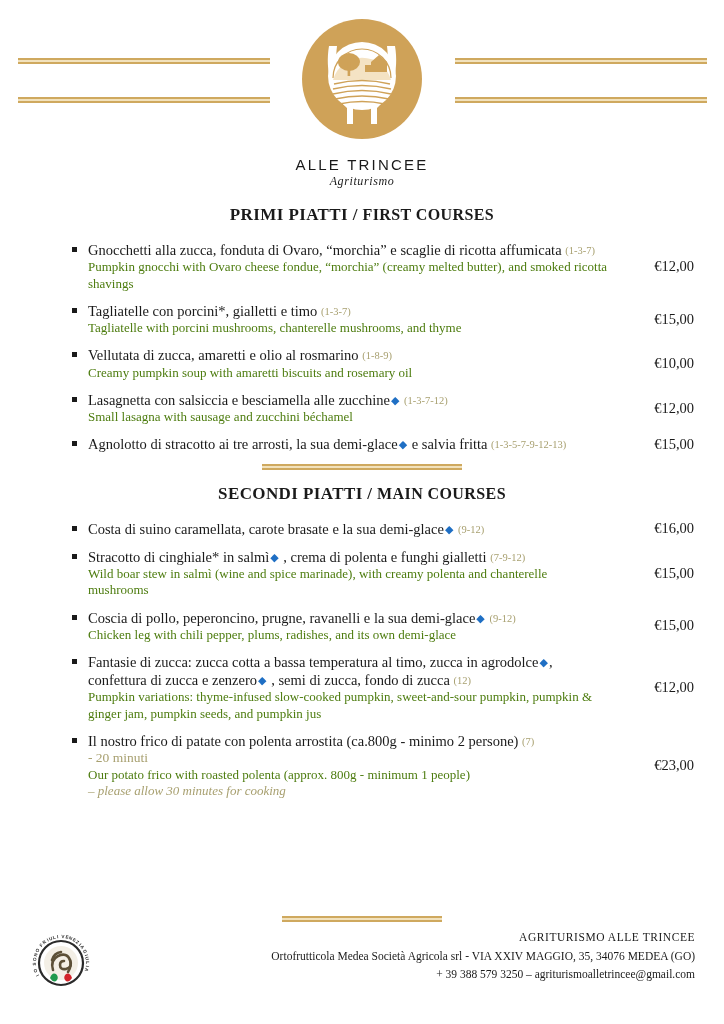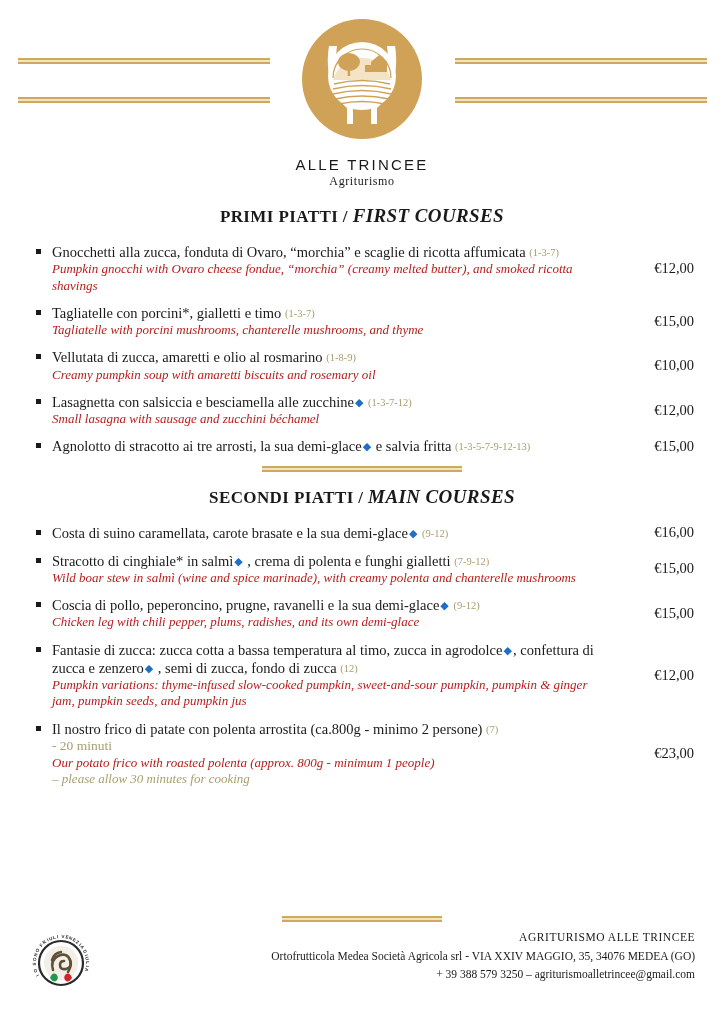--- a/index.html
+++ b/index.html
@@ -59,49 +59,49 @@
     margin-top: 12px;
     font-family: "Liberation Sans", sans-serif;
     font-size: 15px;
     letter-spacing: 2.2px;
     color: #1a1a1a;
     font-weight: 400;
   }
   .brand-sub {
     margin-top: 1px;
     font-family: "Liberation Serif", serif;
+    font-style: italic;
     font-size: 12px;
     letter-spacing: 0.6px;
     color: #1a1a1a;
   }
 
   
   .section-title {
     text-align: center;
     font-size: 17px;
     font-weight: bold;
     letter-spacing: 0.4px;
     margin: 0 0 16px 0;
   }
   .section-title .en {
-    font-style: italic;
-    font-size: 19px;
+    font-size: 16px;
   }
 
   .divider {
     width: 200px;
     margin: 0 auto 14px auto;
     height: 6px;
   }
   .divider .r-top, .divider .r-bot { height: 2px; background: #cfa95f; }
   .divider .r-mid { height: 2px; background: #f2e2bd; }
 
   
   .items {
-    padding: 0 30px 0 36px;
+    padding: 0 30px 0 72px;
   }
   .item {
     display: flex;
     align-items: flex-start;
     margin-bottom: 10px;
   }
   .bullet {
     flex: 0 0 auto;
     width: 16px;
     padding-top: 6px;
@@ -116,23 +116,22 @@
     flex: 1 1 auto;
     padding-right: 10px;
   }
   .it-name {
     font-size: 14.5px;
     line-height: 1.25;
     color: #1a1a1a;
   }
   .it-desc {
     font-size: 13px;
-    font-style: italic;
     line-height: 1.26;
-    color: #b91c1c;
+    color: #4d7c0f;
   }
   .it-note {
     font-size: 13.5px;
     color: #a8a070;
     line-height: 1.25;
   }
   .it-note-en {
     font-size: 13px;
     font-style: italic;
     color: #a8a070;

